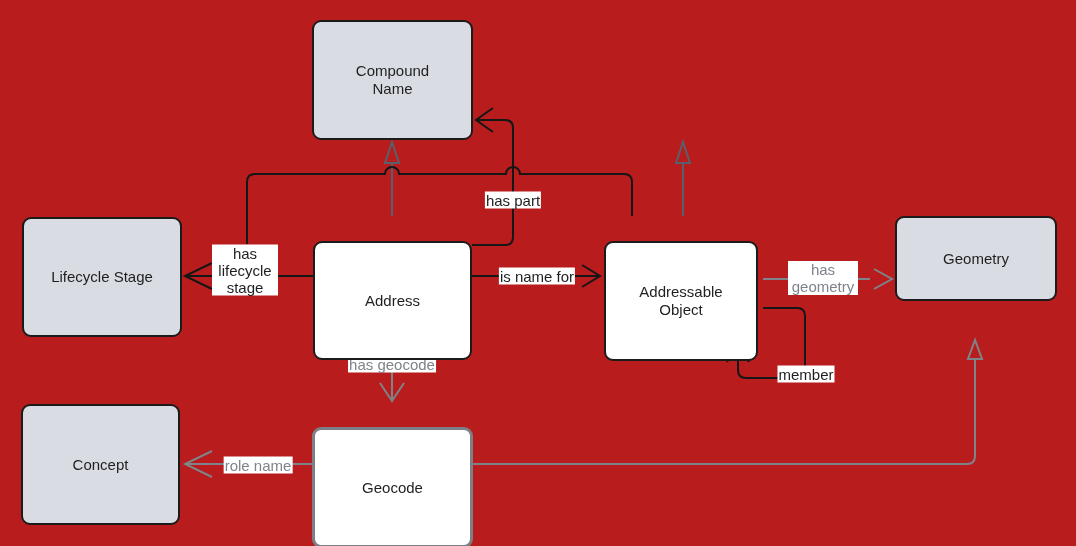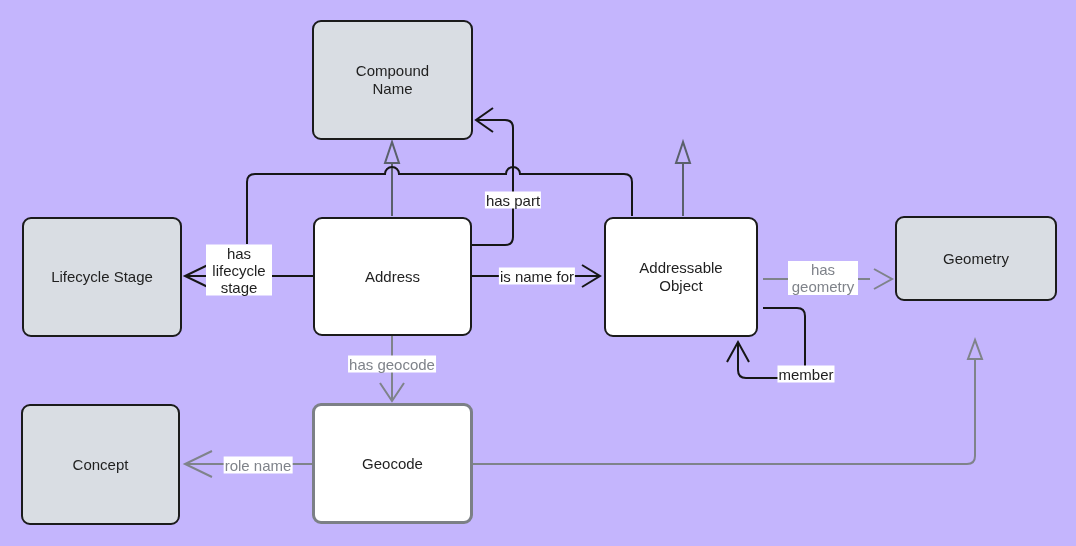--- a/index.html
+++ b/index.html
@@ -5,21 +5,21 @@
   html, body {
     margin: 0;
     padding: 0;
     background: #ffffff;
     font-family: "Liberation Sans", sans-serif;
   }
   .canvas {
     position: relative;
     width: 1076px;
     height: 546px;
-    background: #c4b5fd;
+    background: #b91c1c;
     overflow: hidden;
   }
   svg.edge-layer {
     position: absolute;
     left: 0; top: 0;
     width: 1076px;
     height: 546px;
     z-index: 1;
   }
   svg.edge-layer path { fill: none; stroke-width: 2; }
@@ -37,21 +37,21 @@
     display: flex;
     align-items: center;
     justify-content: center;
     text-align: center;
     font-size: 15px;
     line-height: 18px;
     color: var(--label-black);
     z-index: 3;
   }
   .node.gray  { background: var(--node-fill-gray); }
-  .node.white { background: var(--node-fill-white); }
+  .node.white { background: var(--node-fill-white); margin-top: 24px; }
   .node.geocode { border: 3px solid var(--geocode-border-gray); }
 
   .node .lbl { display: inline-block; }
   .node .lbl.narrow { max-width: 98px; }
 
   .edge-label {
     position: absolute;
     transform: translate(-50%, -50%);
     background: #ffffff;
     font-size: 15px;
@@ -133,21 +133,21 @@
   </div>
 
   <div class="node white geocode" style="left:312px; top:403px; width:161px; height:121px;">
     <span class="lbl">Geocode</span>
   </div>
 
   <div class="edge-label black" style="left:513px; top:200px;">has part</div>
 
   <div class="edge-label black" style="left:537px; top:276px;">is name for</div>
 
-  <div class="edge-label black wrap w-lifecycle" style="left:239px; top:270px;">has lifecycle stage</div>
+  <div class="edge-label black wrap w-lifecycle" style="left:245px; top:270px;">has lifecycle stage</div>
 
   <div class="edge-label black" style="left:806px; top:374px;">member</div>
 
   <div class="edge-label gray wrap w-geometry" style="left:823px; top:278px;">has geometry</div>
 
   <div class="edge-label gray" style="left:392px; top:364px;text-align:center;">has geocode</div>
 
   <div class="edge-label gray" style="left:258px; top:465px;">role name</div>
 
 </div>

